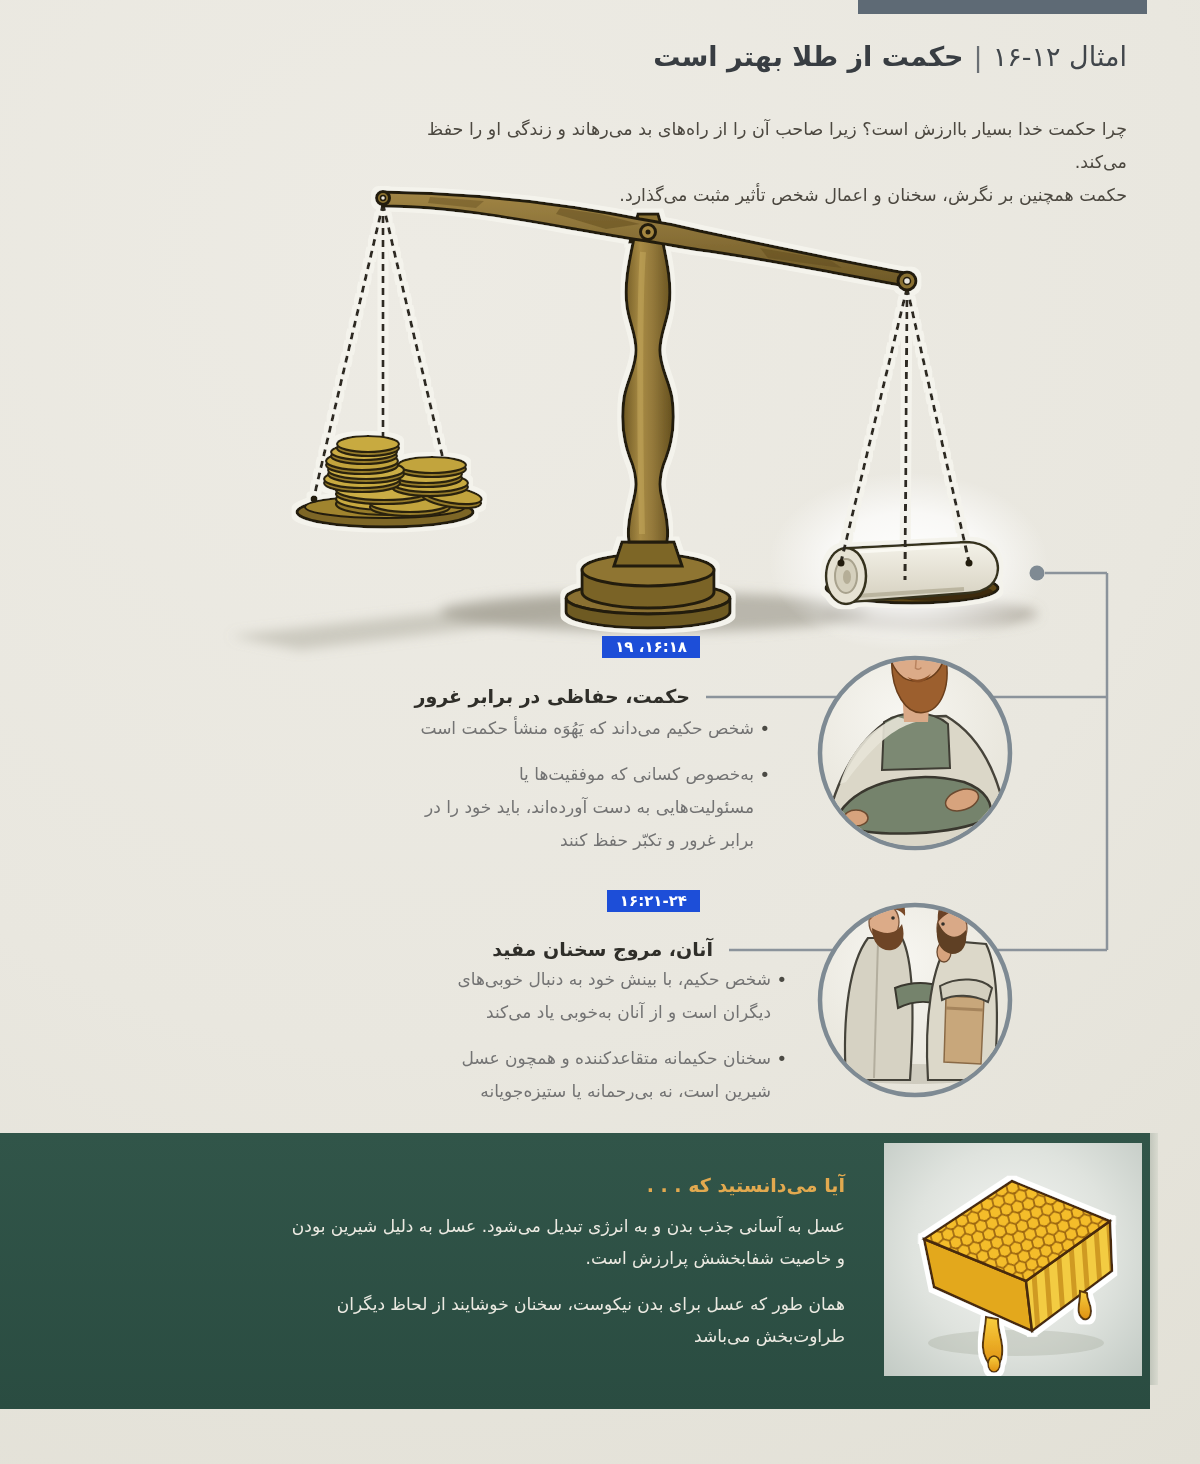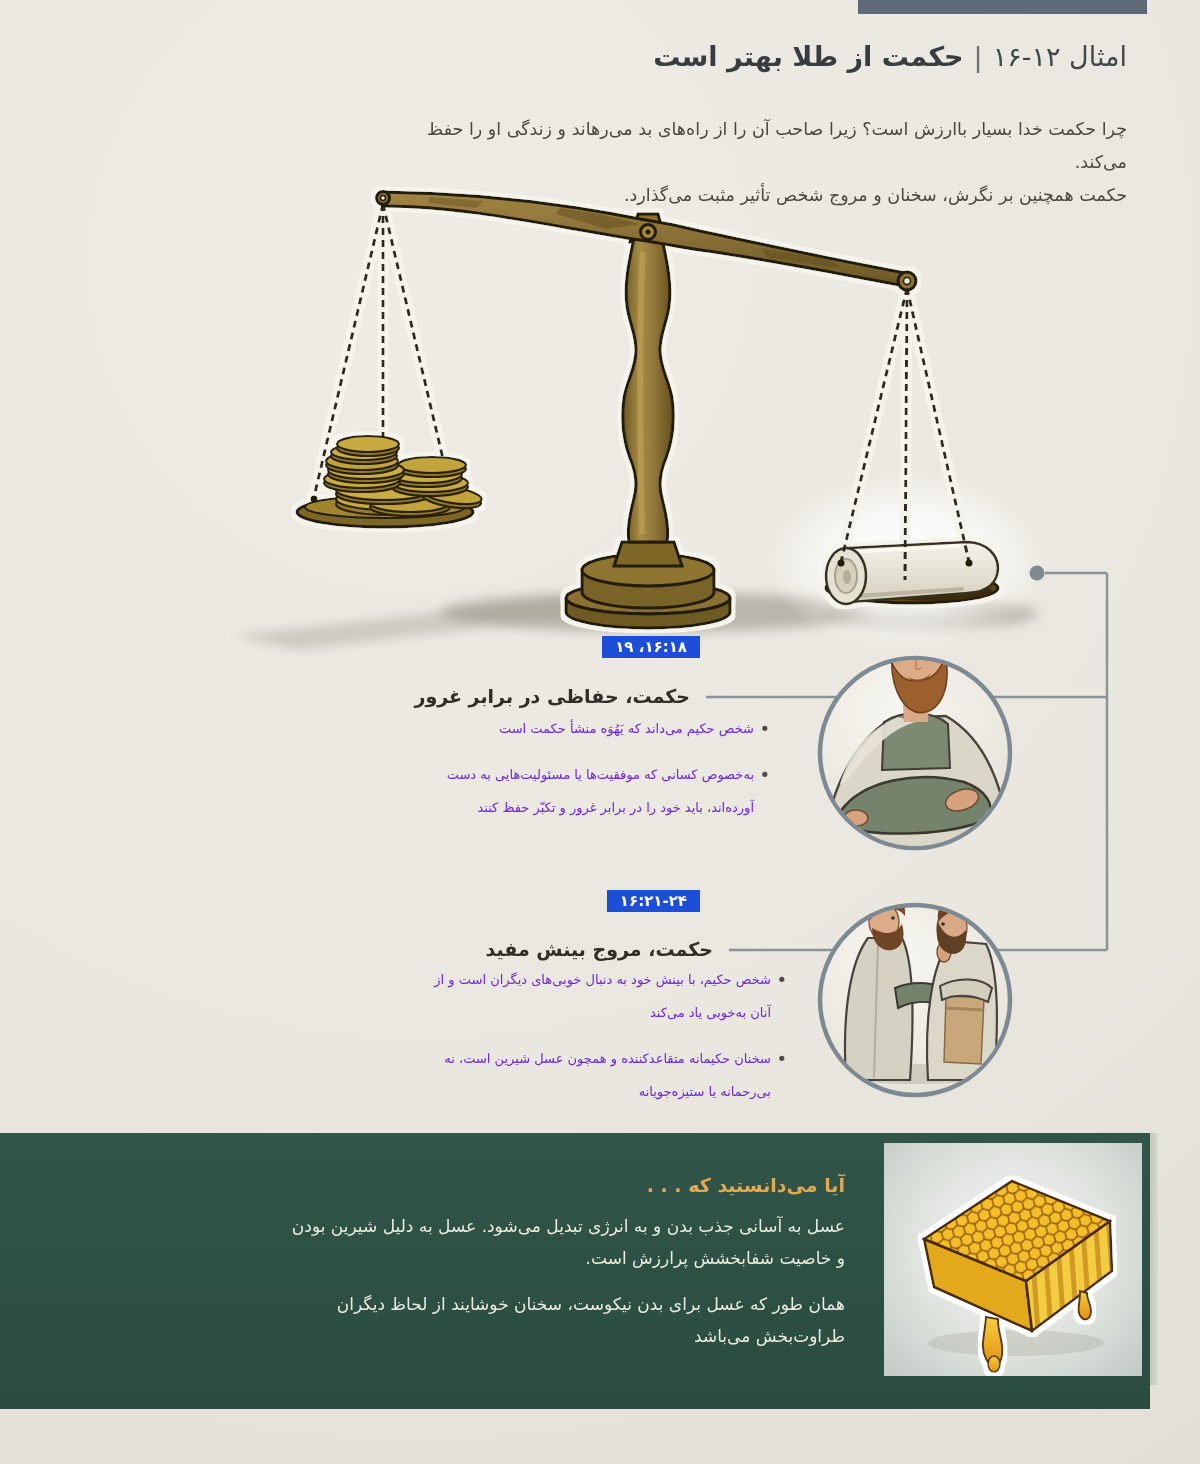--- a/index.html
+++ b/index.html
@@ -26,21 +26,21 @@
     line-height:18px;padding:2px 13px;direction:rtl;z-index:3;letter-spacing:.5px;}
   #badge-1{right:500px;top:636px;}
   #badge-2{right:500px;top:890px;}
   
   .sec-h{direction:rtl;text-align:right;font-size:19px;font-weight:bold;
     color:#2f2e29;line-height:24px;white-space:nowrap;z-index:3;}
   #heading-1{right:510px;top:684px;}
   #heading-2{right:487px;top:937px;}
   
   ul.bullets{list-style:none;margin:0;padding:0 18px 0 0;direction:rtl;text-align:right;
-    font-size:13px;line-height:33px;color:#6d28d9;z-index:3;}
+    font-size:17px;line-height:33px;color:#737373;z-index:3;}
   ul.bullets li{position:relative;margin-bottom:13px;}
   ul.bullets li::before{content:"\2022";position:absolute;right:-16px;top:0;
     color:#4b4a44;font-size:18px;}
   #bullets-1{right:428px;top:712px;width:336px;}
   #bullets-2{right:411px;top:963px;width:342px;}
   
   #band{left:0;top:1133px;width:1150px;height:276px;
     background:linear-gradient(#315549,#2a4c41);z-index:2;}
   #band-edge{left:1150px;top:1133px;width:8px;height:252px;
     background:linear-gradient(90deg,#b9bfb4,#d6d8cd);opacity:.8;z-index:2;}
@@ -54,21 +54,21 @@
 </head>
 <body>
 
 <div class="abs" id="top-bar"></div>
 
 <div class="abs" id="title-row">
   <span>امثال ۱۲-۱۶</span><span class="sep">|</span><b>حکمت از طلا بهتر است</b>
 </div>
 
 <div class="abs" id="intro">چرا حکمت خدا بسیار باارزش است؟ زیرا صاحب آن را از راه‌های بد می‌رهاند و زندگی او را حفظ می‌کند.
-حکمت همچنین بر نگرش، سخنان و مروج شخص تأثیر مثبت می‌گذارد.</div>
+حکمت همچنین بر نگرش، سخنان و اعمال شخص تأثیر مثبت می‌گذارد.</div>
 
 <svg id="art" class="abs" viewBox="0 0 1200 1464">
   <defs>
     <linearGradient id="beamG" x1="0" y1="0" x2="0" y2="1">
       <stop offset="0" stop-color="#a18545"></stop>
         <stop offset="1" stop-color="#6d5826"></stop>
     </linearGradient>
     <linearGradient id="colG" x1="0" y1="0" x2="1" y2="0">
       <stop offset="0" stop-color="#6d5722"></stop>
         <stop offset="0.35" stop-color="#a88b45"></stop>
@@ -296,21 +296,21 @@
 </svg>
 
 <div class="abs badge" id="badge-1">۱۶:۱۸، ۱۹</div>
 <div class="abs sec-h" id="heading-1">حکمت، حفاظی در برابر غرور</div>
 <ul class="abs bullets" id="bullets-1">
   <li>شخص حکیم می‌داند که یَهُوَه منشأ حکمت است</li>
   <li>به‌خصوص کسانی که موفقیت‌ها یا مسئولیت‌هایی به دست آورده‌اند، باید خود را در برابر غرور و تکبّر حفظ کنند</li>
 </ul>
 
 <div class="abs badge" id="badge-2">۱۶:۲۱-۲۴</div>
-<div class="abs sec-h" id="heading-2">حکمت، مروج بینش مفید</div>
+<div class="abs sec-h" id="heading-2">آنان، مروج سخنان مفید</div>
 <ul class="abs bullets" id="bullets-2">
   <li>شخص حکیم، با بینش خود به دنبال خوبی‌های دیگران است و از آنان به‌خوبی یاد می‌کند</li>
   <li>سخنان حکیمانه متقاعدکننده و همچون عسل شیرین است، نه بی‌رحمانه یا ستیزه‌جویانه</li>
 </ul>
 
 <div class="abs" id="band">
   <div id="dyk-text">
     <h3 id="dyk-title">آیا می‌دانستید که . . .</h3>
     <p class="dyk-p">عسل به آسانی جذب بدن و به انرژی تبدیل می‌شود. عسل به دلیل شیرین بودن و خاصیت شفابخشش پرارزش است.</p>
     <p class="dyk-p">همان طور که عسل برای بدن نیکوست، سخنان خوشایند از لحاظ دیگران طراوت‌بخش می‌باشد</p>

